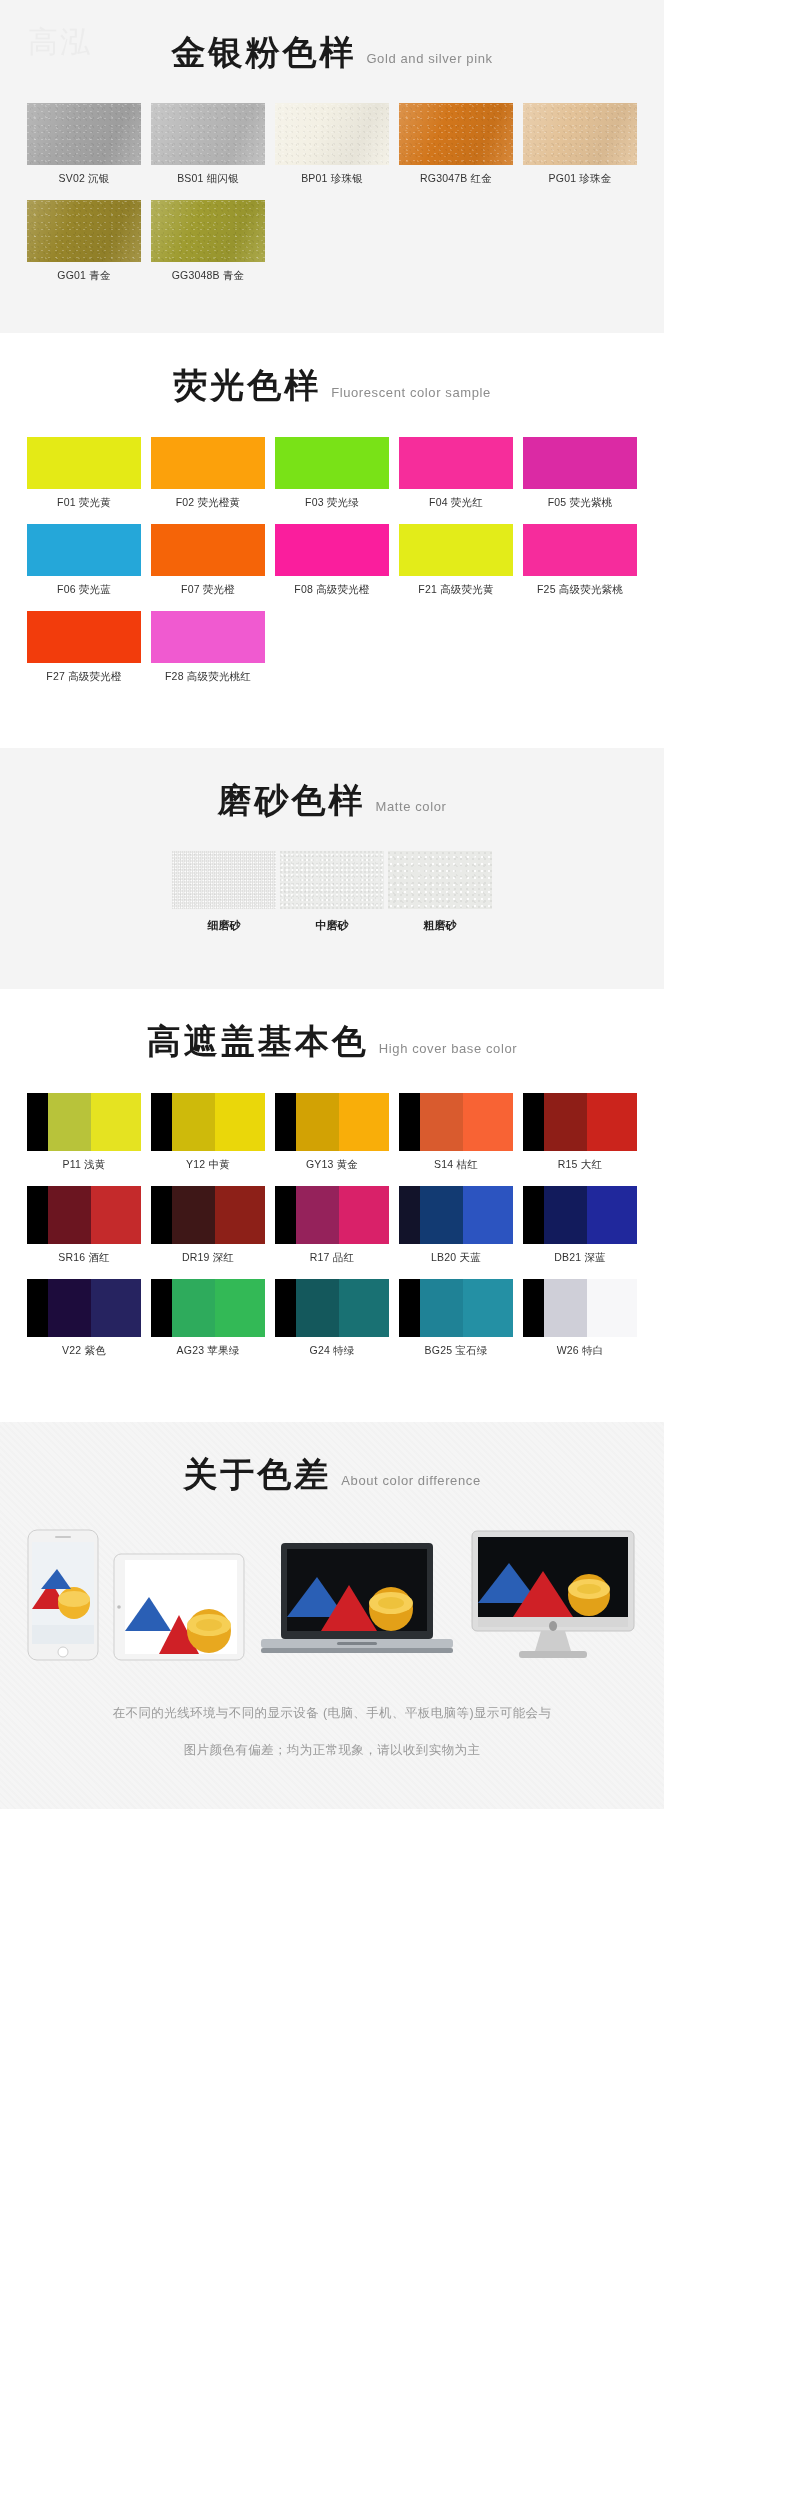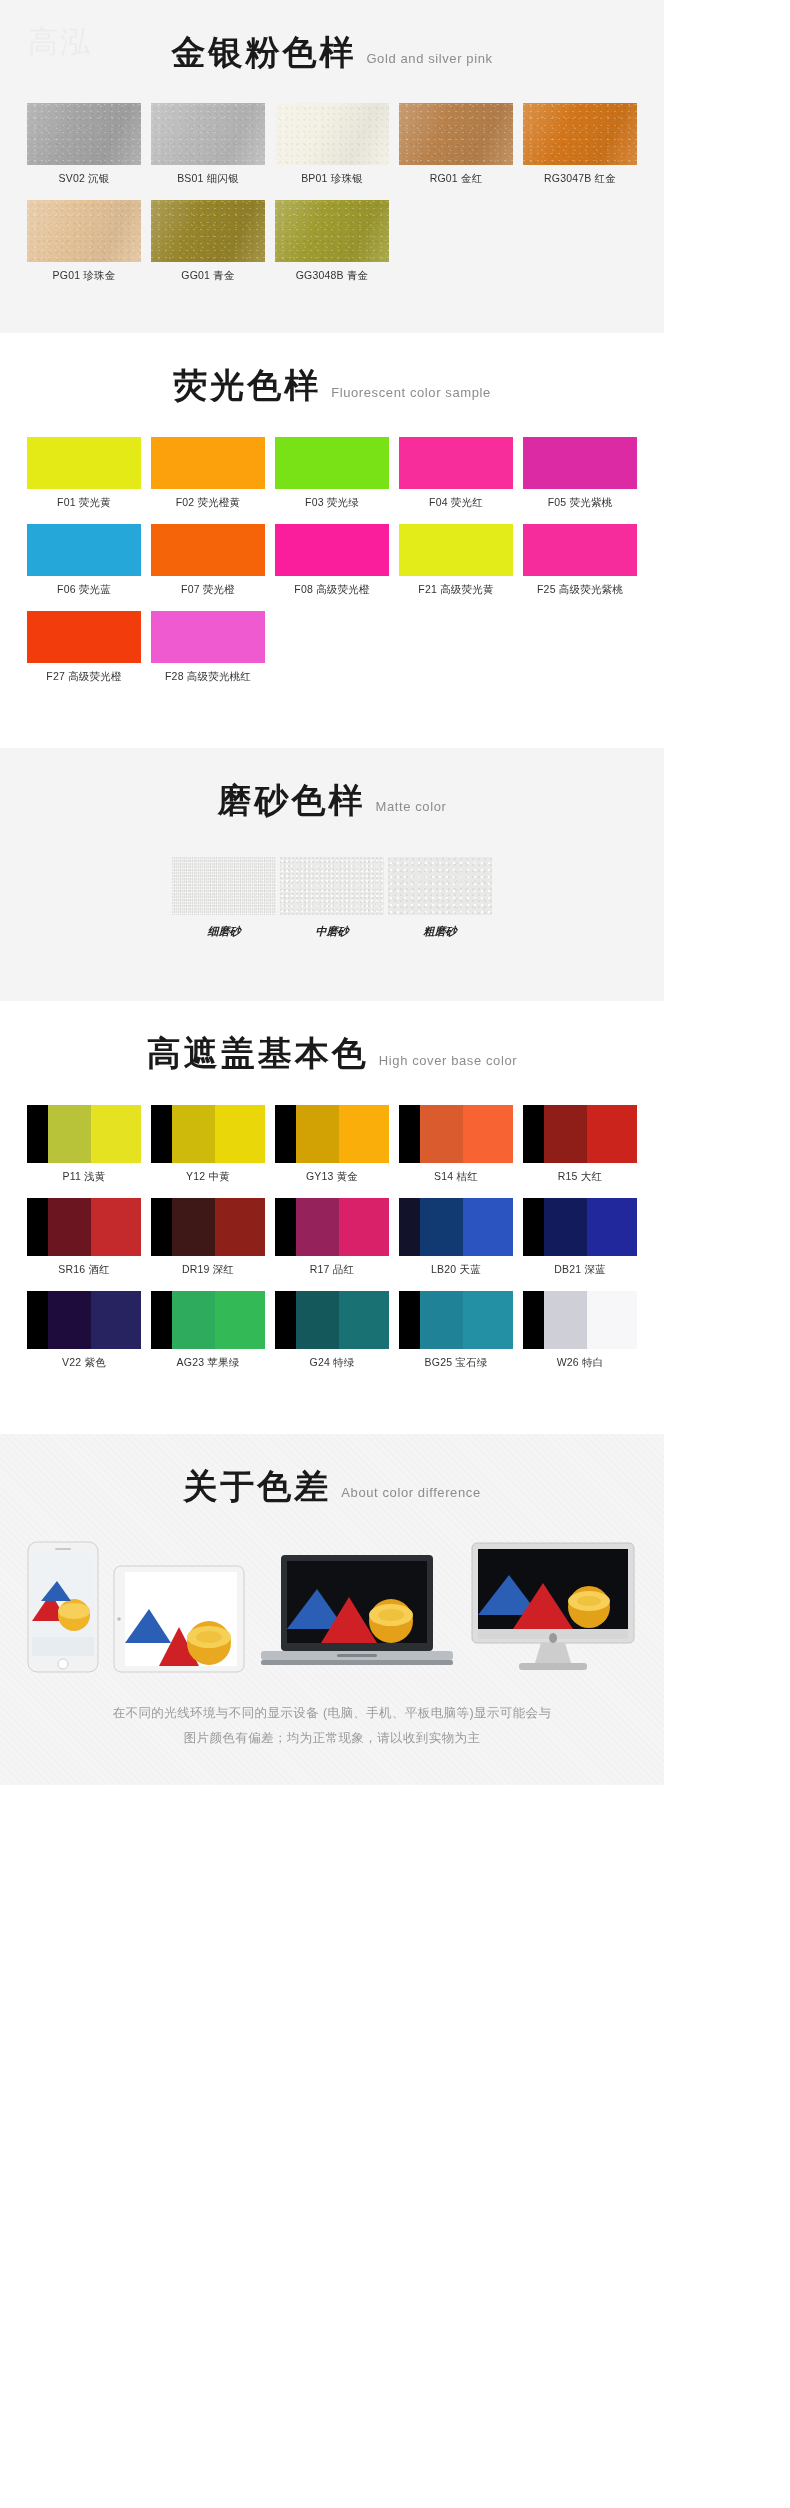--- a/index.html
+++ b/index.html
@@ -67,21 +67,21 @@
     color:#333; padding-top:7px; letter-spacing:.2px; white-space:nowrap;
   }
 
   
   .flat-chip { width:100%; height:52px; display:block; }
 
   
   .matte-grid {
     display:flex; justify-content:center; padding:18px 0 26px 0;
   }
-  .matte-cell { width:104px; margin:10px 2px;font-style:italic; }
+  .matte-cell { width:104px; margin:4px 2px; }
   .matte-chip {
     width:100%; height:58px; position:relative; overflow:hidden;
     background:#f0f0ee;
   }
   .matte-chip .tex {
     position:absolute; inset:0;
     background-image:
       radial-gradient(circle at 20% 30%, rgba(0,0,0,.05) 0 1px, transparent 1px),
       radial-gradient(circle at 65% 70%, rgba(0,0,0,.045) 0 1px, transparent 1px),
       radial-gradient(circle at 40% 85%, rgba(255,255,255,.9) 0 1px, transparent 1px);
@@ -105,21 +105,21 @@
   }
   .devices {
     display:flex; align-items:flex-end; justify-content:center;
     gap:14px; padding:26px 20px 18px 20px;
   }
 
   .note {
     text-align:center; font-size:12.5px; color:#9a9a9a;
     line-height:2.0; padding:6px 70px 0 70px; letter-spacing:.4px;
   }
-  .note p { margin:0; }
+  .note p { margin:12px; }
 
   .spacer-sm { height:26px; }
   .spacer-md { height:40px; }
 </style>
 </head>
 <body>
 
 <div class="page">
 
   <div class="section sec-gray">
@@ -142,27 +142,20 @@
             <div class="sheen"></div>
           </div>
           <span class="cap">BS01 细闪银</span>
         </div>
         <div class="cell">
           <div class="chip" style="background: rgb(243, 240, 228);">
             <div class="noise"></div>
             <div class="sheen"></div>
           </div>
           <span class="cap">BP01 珍珠银</span>
-        </div>
-        <div class="cell">
-          <div class="chip" style="background: rgb(185, 130, 76);">
-            <div class="noise"></div>
-            <div class="sheen"></div>
-          </div>
-          <span class="cap">RG01 金红</span>
         </div>
         <div class="cell">
           <div class="chip" style="background: rgb(210, 118, 27);">
             <div class="noise"></div>
             <div class="sheen"></div>
           </div>
           <span class="cap">RG3047B 红金</span>
         </div>
         <div class="cell">
           <div class="chip" style="background: rgb(227, 194, 152);">

